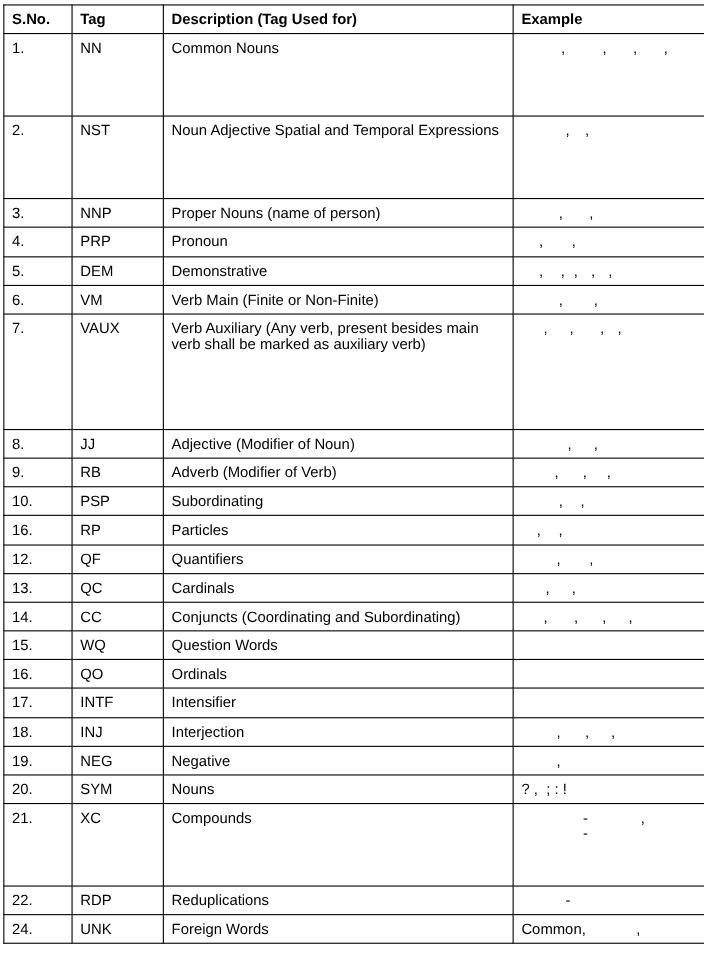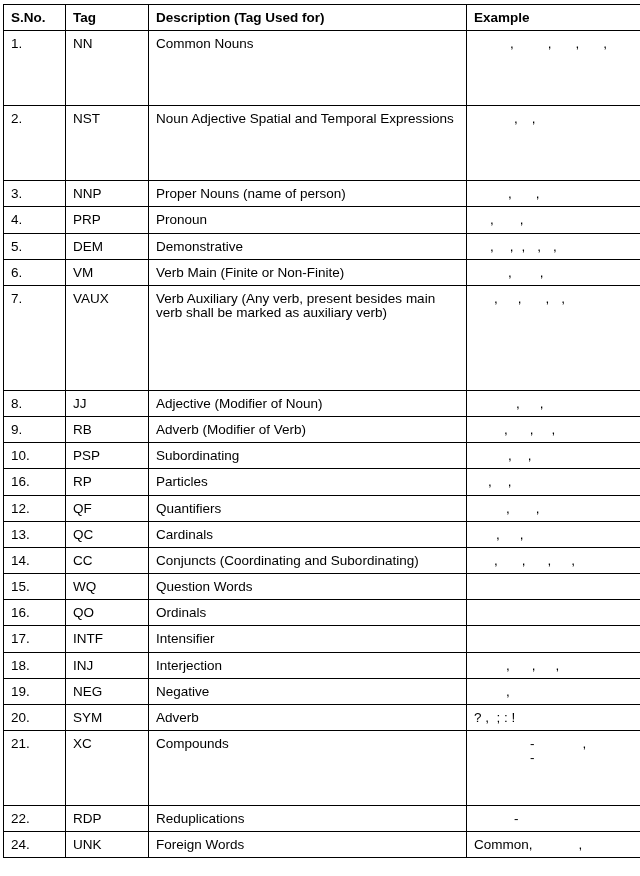--- a/index.html
+++ b/index.html
@@ -196,21 +196,21 @@
       </tr>
       <tr>
         <td class="col-sno ">19.</td>
         <td class="col-tag">NEG</td>
         <td class="col-desc desc">Negative</td>
         <td class="col-ex example"><span class="glyph-gap" style="width: 32px;"></span><span>,</span></td>
       </tr>
       <tr>
         <td class="col-sno ">20.</td>
         <td class="col-tag">SYM</td>
-        <td class="col-desc desc">Adverb</td>
+        <td class="col-desc desc">Nouns</td>
         <td class="col-ex example"><span>? ,  ; : !</span></td>
       </tr>
       <tr>
         <td class="col-sno tall-2">21.</td>
         <td class="col-tag">XC</td>
         <td class="col-desc desc">Compounds</td>
         <td class="col-ex example"><div><span class="glyph-gap" style="width: 56px;"></span><span>-</span><span class="glyph-gap" style="width: 48px;"></span><span>,</span></div><div><span class="glyph-gap" style="width: 56px;"></span><span>-</span></div></td>
       </tr>
       <tr>
         <td class="col-sno ">22.</td>

